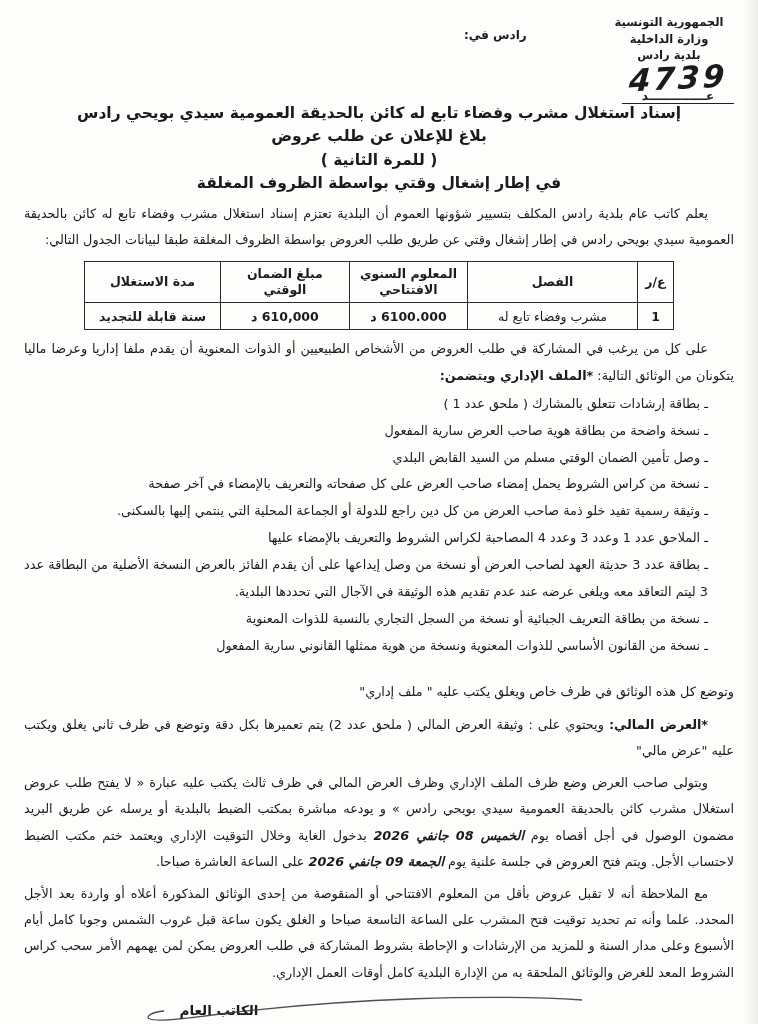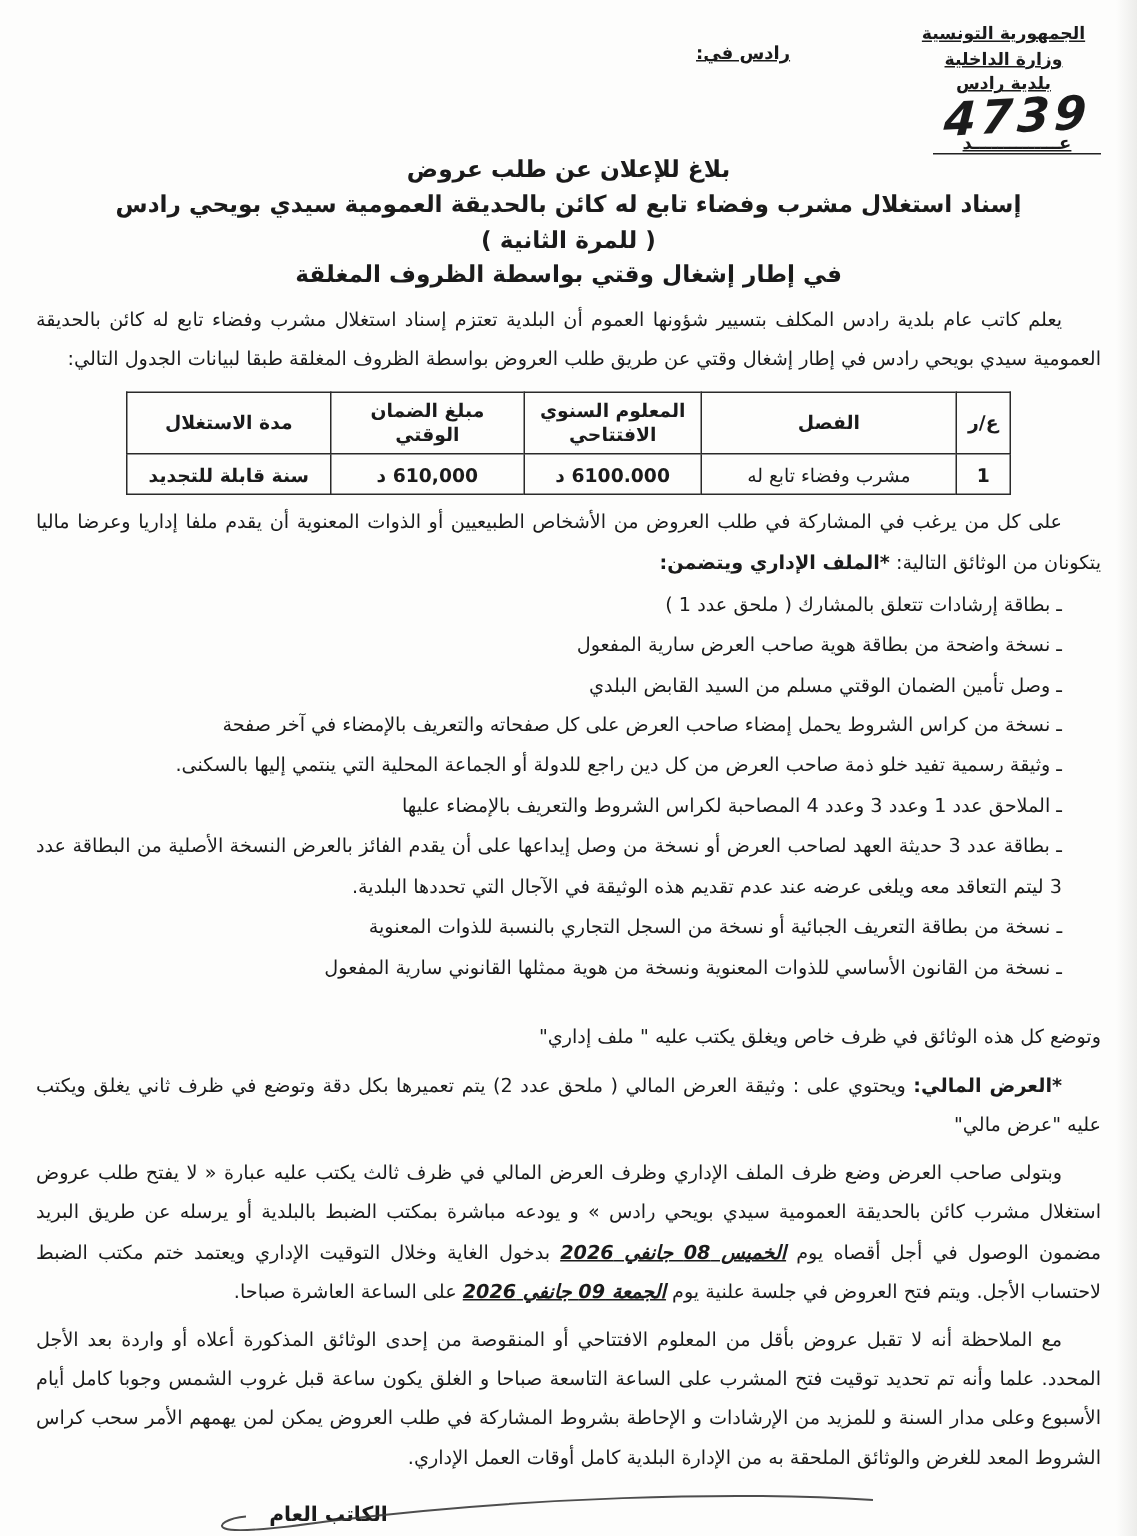--- a/index.html
+++ b/index.html
@@ -20,21 +20,20 @@
     box-sizing: border-box;
     padding: 14px 24px 0 24px;
   }
 
   
   .header {
     display: flex;
     justify-content: space-between;
     align-items: flex-start;
     height: 86px;
-    text-decoration: underline;
   }
   .letterhead {
     text-align: center;
     font-size: 11.5px;
     font-weight: bold;
     line-height: 1.45;
     margin-left: 4px;
     min-width: 130px;
   }
   .ref-block {
@@ -82,21 +81,20 @@
     font-size: 12.8px;
     line-height: 2.05;
     text-align: justify;
     margin: 6px 0 0 0;
   }
   .para.indent { text-indent: 26px; }
   .b { font-weight: bold; }
   .date {
     font-weight: bold;
     font-style: italic;
-    text-decoration: underline;
   }
 
   
   table.offers {
     border-collapse: collapse;
     width: 83%;
     margin: 8px auto 4px auto;
     font-size: 12.5px;
   }
   table.offers th, table.offers td {
@@ -151,22 +149,22 @@
       <div>بلدية رادس</div>
       <div class="ref-block">
         <span class="ref-number">4739</span>
         <span class="ref-word">عــــــــــــــد</span>
       </div>
     </div>
     <div class="date-field">رادس في:</div>
   </div>
 
   <div class="title-block">
+    <div>إسناد استغلال مشرب وفضاء تابع له كائن بالحديقة العمومية سيدي بويحي رادس</div>
     <div>بلاغ للإعلان عن طلب عروض</div>
-    <div>إسناد استغلال مشرب وفضاء تابع له كائن بالحديقة العمومية سيدي بويحي رادس</div>
     <div>( للمرة الثانية )</div>
     <div>في إطار إشغال وقتي بواسطة الظروف المغلقة</div>
   </div>
 
   <p class="para indent">يعلم كاتب عام بلدية رادس المكلف بتسيير شؤونها العموم أن البلدية تعتزم إسناد استغلال مشرب وفضاء تابع له كائن بالحديقة العمومية سيدي بويحي رادس في إطار إشغال وقتي عن طريق طلب العروض بواسطة الظروف المغلقة طبقا لبيانات الجدول التالي:</p>
 
   <table class="offers">
     <thead>
       <tr>
         <th class="col-num">ع/ر</th>

